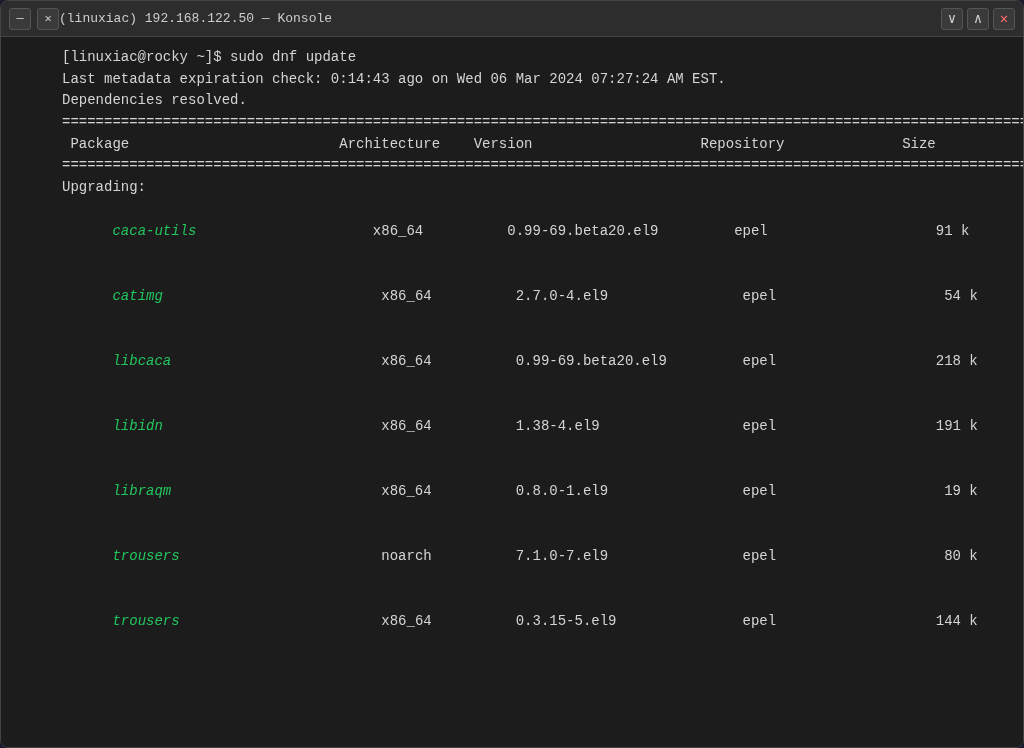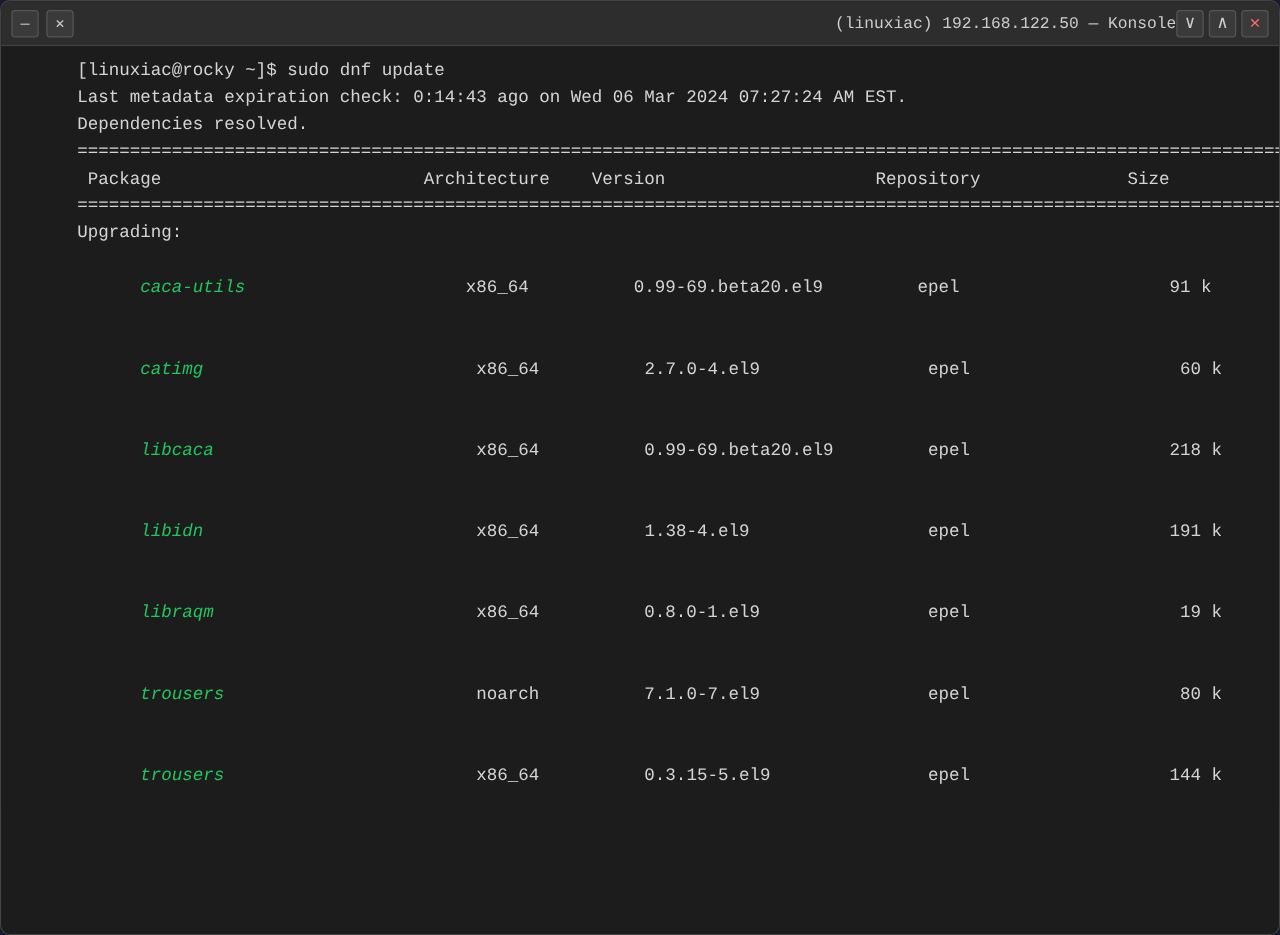--- a/index.html
+++ b/index.html
@@ -53,21 +53,21 @@
       color: #ccc;
       font-size: 12px;
       display: flex;
       align-items: center;
       justify-content: center;
       cursor: pointer;
     }
 
     .titlebar-title {
       flex: 1;
-      text-align: right;
+      text-align: left;
       color: #cccccc;
       font-size: 13px;
       font-family: 'Courier New', Courier, monospace;
     }
 
     .titlebar-right {
       display: flex;
       align-items: center;
       gap: 4px;
     }
@@ -139,21 +139,21 @@
     <div class="line white">Dependencies resolved.</div>
     <div class="line separator">================================================================================================================================================</div>
     <div class="line white"> Package                         Architecture    Version                    Repository              Size</div>
     <div class="line separator">================================================================================================================================================</div>
     <div class="line white">Upgrading:</div>
 
     <div class="line">
       <span class="pkg-name">caca-utils</span><span class="white">                     x86_64          0.99-69.beta20.el9         epel                    91 k</span>
     </div>
     <div class="line">
-      <span class="pkg-name">catimg</span><span class="white">                          x86_64          2.7.0-4.el9                epel                    60 k</span>
+      <span class="pkg-name">catimg</span><span class="white">                          x86_64          2.7.0-4.el9                epel                    54 k</span>
     </div>
     <div class="line">
       <span class="pkg-name">libcaca</span><span class="white">                         x86_64          0.99-69.beta20.el9         epel                   218 k</span>
     </div>
     <div class="line">
       <span class="pkg-name">libidn</span><span class="white">                          x86_64          1.38-4.el9                 epel                   191 k</span>
     </div>
     <div class="line">
       <span class="pkg-name">libraqm</span><span class="white">                         x86_64          0.8.0-1.el9                epel                    19 k</span>
     </div>

